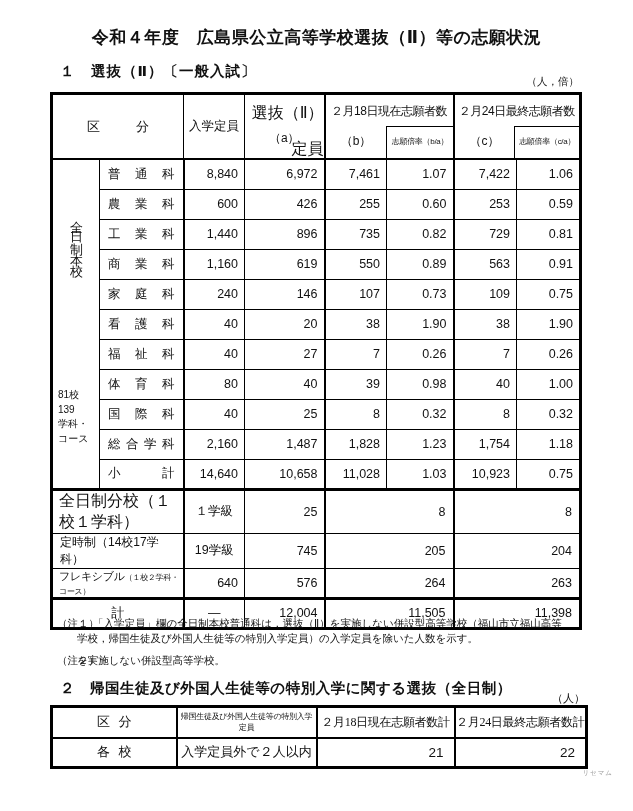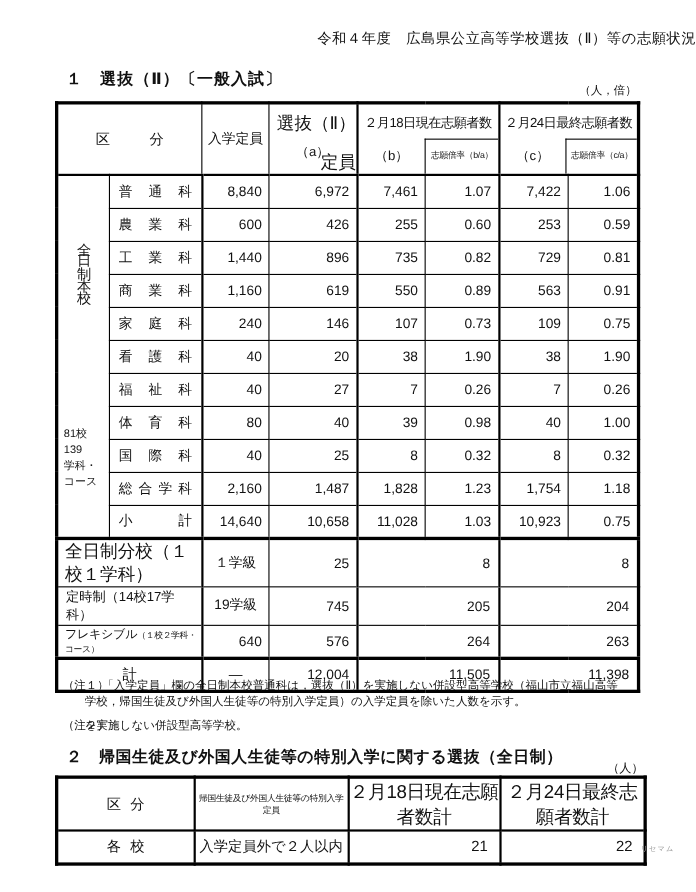--- a/index.html
+++ b/index.html
@@ -2,21 +2,21 @@
 <html><head>
 <meta charset="utf-8">
 <style>
   html,body{margin:0;padding:0;}
   body{
     width:633px;height:811px;position:relative;background:#ffffff;
     font-family:"Liberation Sans","DejaVu Sans",sans-serif;color:#111;
     overflow:hidden;
   }
   .abs{position:absolute;}
-  #page-title{top:26px;left:0;width:633px;text-align:right;font-size:13px;font-weight:400;letter-spacing:0.5px;}
+  #page-title{top:26px;left:0;width:633px;text-align:center;font-size:17px;font-weight:700;letter-spacing:0.5px;}
   #sec1-heading{top:62px;left:60px;font-size:14.5px;font-weight:700;letter-spacing:1px;}
   #unit1{top:75px;left:50px;width:529px;text-align:right;font-size:10.5px;}
   #sec2-heading{top:679px;left:60px;font-size:14.5px;font-weight:700;letter-spacing:0.5px;}
   #unit2{top:691px;left:50px;width:535px;text-align:right;font-size:11px;}
 
   table{border-collapse:collapse;table-layout:fixed;background:#fff;}
   #t1{position:absolute;top:92px;left:50px;width:529px;border:3px solid #000;}
   #t1 td{border:1px solid #000;padding:0;font-size:12.5px;text-align:center;vertical-align:middle;overflow:hidden;}
   #t1 tr.hrow{height:64px;}
   #t1 tr.hrow td{border-bottom-width:2px;}
@@ -52,21 +52,21 @@
   .note{position:relative;padding-left:20px;margin-bottom:7px;}
   .nlab{position:absolute;left:0;top:0;}
   .nl1{text-indent:16px;}
 
   #t2{position:absolute;top:705px;left:50px;width:535px;border:3px solid #000;}
   #t2 td{border:2px solid #000;padding:0;text-align:center;vertical-align:middle;overflow:hidden;}
   #t2 tr.h2row{height:31px;}
   #t2 tr.d2row{height:30px;}
   #t2 td.kubun2{padding:0 44px;font-size:13px;}
   #t2 td.capdef{font-size:8px;letter-spacing:-0.3px;}
-  #t2 td.datecol{font-size:17px;letter-spacing:-0.3px;}
+  #t2 td.datecol{font-size:12px;letter-spacing:-0.3px;font-family:Liberation Serif, serif;}
   #t2 td.captext{font-size:13px;}
   #t2 td.num2{font-size:13.5px;text-align:right;padding-right:10px;}
 
   #logo{top:770px;right:10px;text-align:right;}
   .logo-kana{font-size:6.5px;margin-right:10px;letter-spacing:1px;line-height:6px;}
   .logo-text{font-size:21px;font-weight:700;letter-spacing:0.5px;line-height:22px;}
 </style>
 </head>
 <body>
 

